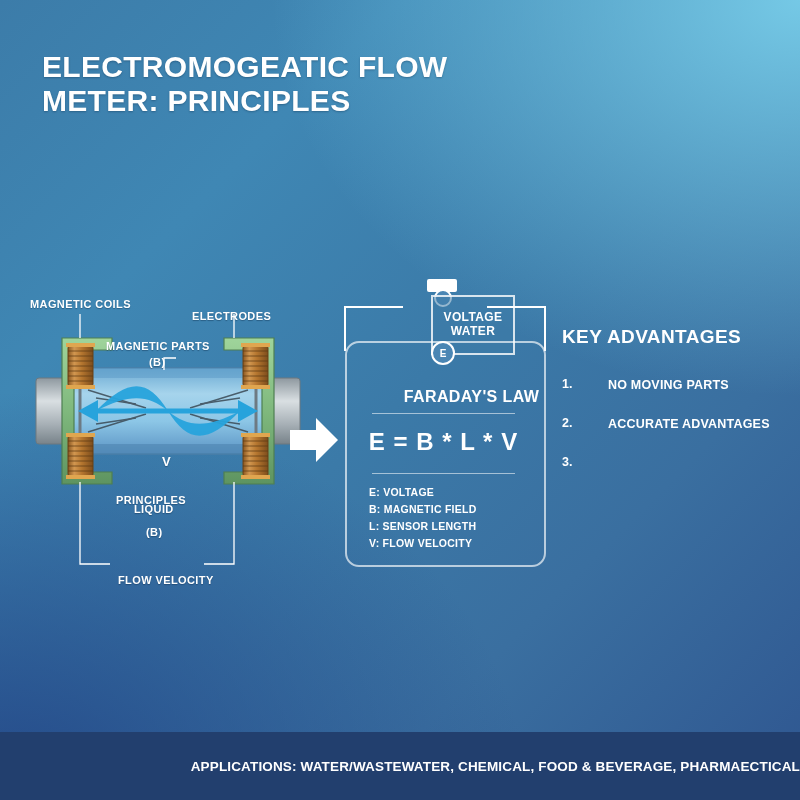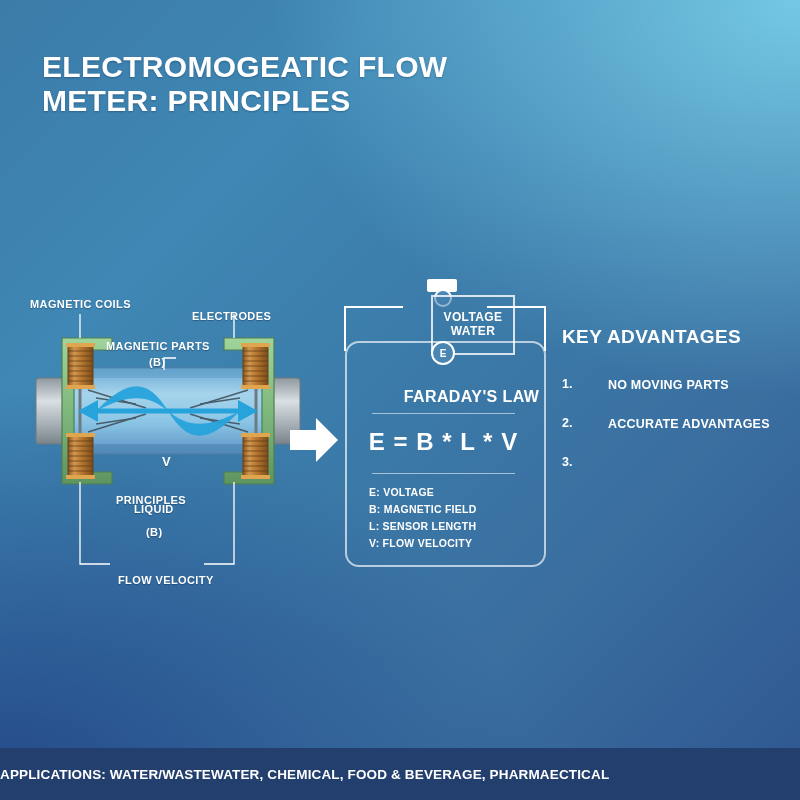--- a/index.html
+++ b/index.html
@@ -13,22 +13,22 @@
             linear-gradient(135deg,#3c7ca9 0%, #3f87b4 25%, #3b7aa8 50%, #3a6fa0 72%, #2f5690 100%);}
 
   
   #title{position:absolute;left:42px;top:50px;width:520px;
          font-size:30px;font-weight:bold;line-height:1.13;color:#ffffff;
          letter-spacing:0.3px;text-transform:uppercase;
          text-shadow:0 1px 2px rgba(10,40,70,0.35);}
   #title .ln{display:block;}
 
   
-  #footer{position:absolute;left:0;bottom:0;width:800px;height:52px;
-          background:#223f6e;display:flex;align-items:center;justify-content:flex-start;}
+  #footer{position:absolute;left:0;bottom:0;width:800px;height:68px;
+          background:#223f6e;display:flex;align-items:center;justify-content:flex-end;}
   #footer-text{color:#ffffff;font-size:13.5px;font-weight:bold;letter-spacing:0.15px;
                text-align:center;}
 
   
   #meter-diagram{position:absolute;left:18px;top:286px;width:300px;height:300px;}
   .lbl{position:absolute;color:#ffffff;font-size:11px;font-weight:bold;
        letter-spacing:0.4px;white-space:nowrap;text-align:center;
        text-shadow:0 1px 1px rgba(10,40,70,0.4);}
 
   

